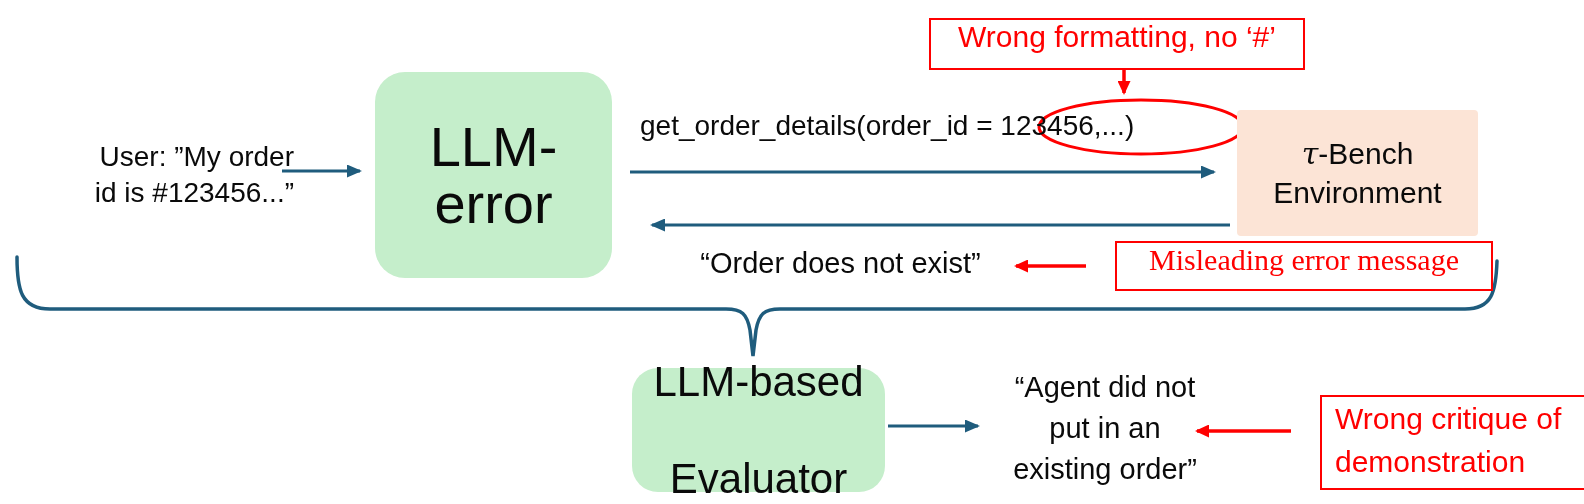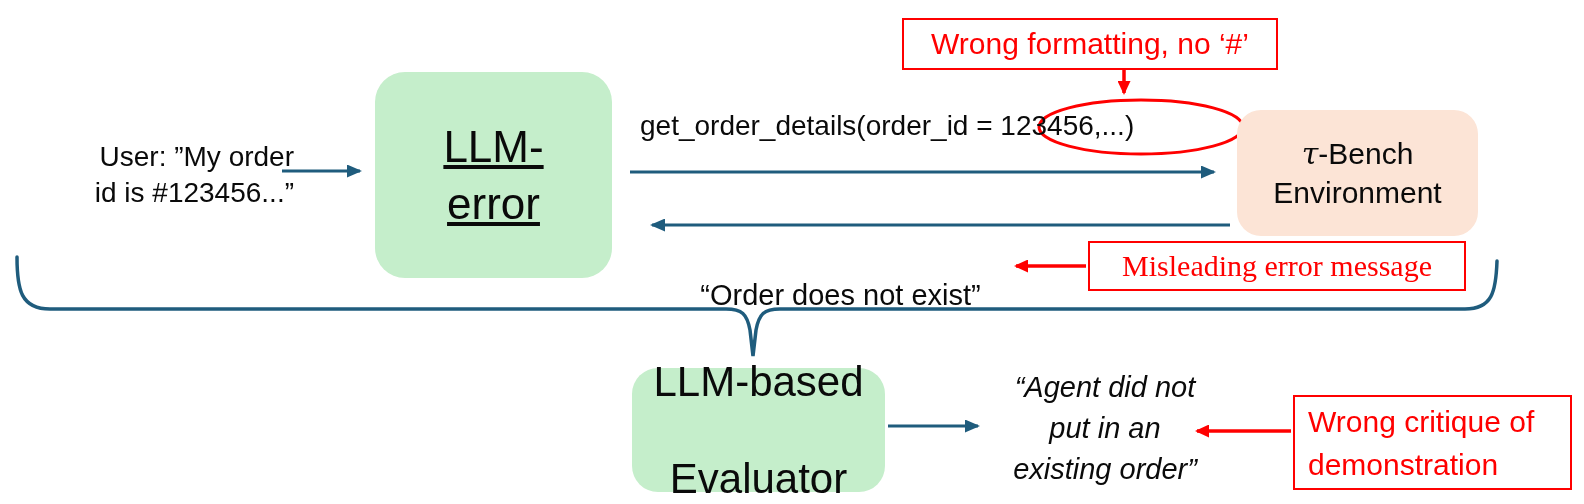--- a/index.html
+++ b/index.html
@@ -15,32 +15,32 @@
     font-family:"Liberation Sans","DejaVu Sans",sans-serif;color:var(--text);
     overflow:hidden;
   }
   .abs{position:absolute;}
   .layer{position:absolute;left:0;top:0;width:1584px;height:504px;pointer-events:none;}
   .node{
     display:flex;flex-direction:column;align-items:center;justify-content:center;
     text-align:center;
   }
   .green{background:var(--box-green);border-radius:30px;}
-  .peach{background:var(--box-peach);border-radius:24px;}
-  .agent-box{left:375px;top:72px;width:237px;height:206px;font-size:44px;line-height:57px;text-decoration:underline;}
+  .peach{background:var(--box-peach);border-radius:4px;}
+  .agent-box{left:375px;top:72px;width:237px;height:206px;font-size:56px;line-height:57px;}
   .env-box{left:1237px;top:110px;width:241px;height:126px;font-size:30px;line-height:39px;}
   .evaluator-box{left:632px;top:368px;width:253px;height:124px;font-size:42px;line-height:55px;border-radius:26px;gap:42px;}
   .tau{font-style:italic;font-family:"DejaVu Serif",serif;}
   .user-text{left:44px;top:139px;width:250px;font-size:28px;line-height:36px;text-align:right;}
   .tool-call{left:640px;top:110px;width:605px;font-size:28px;text-align:left;}
-  .env-response{left:658px;top:247px;width:365px;font-size:29px;text-align:center;margin-top:32px;}
-  .evaluator-output{left:999px;top:367px;width:212px;font-size:29px;line-height:41px;text-align:center;font-style:italic;}
+  .env-response{left:658px;top:247px;width:365px;font-size:29px;text-align:center;}
+  .evaluator-output{left:999px;top:367px;width:212px;font-size:29px;line-height:41px;text-align:center;}
   .red-box{
     border:2px solid var(--annotation-red);color:var(--annotation-red);
-    display:flex;flex-direction:column;justify-content:center;background:#ffffff00;
+    display:flex;flex-direction:column;justify-content:flex-start;background:#ffffff00;margin-left:27px;
   }
   .fmt-box{left:902px;top:18px;width:372px;height:48px;font-size:30px;text-align:center;}
   .mislead-box{left:1088px;top:241px;width:374px;height:46px;font-size:30px;text-align:center;font-family:Liberation Serif, serif;}
   .critique-box{left:1293px;top:395px;width:279px;height:95px;font-size:30px;line-height:43px;text-align:left;padding-left:13px;box-sizing:border-box;}
 </style>
 </head>
 <body>
 
 <svg class="layer" width="1584" height="504" viewBox="0 0 1584 504" xmlns="http://www.w3.org/2000/svg">
   <defs>

